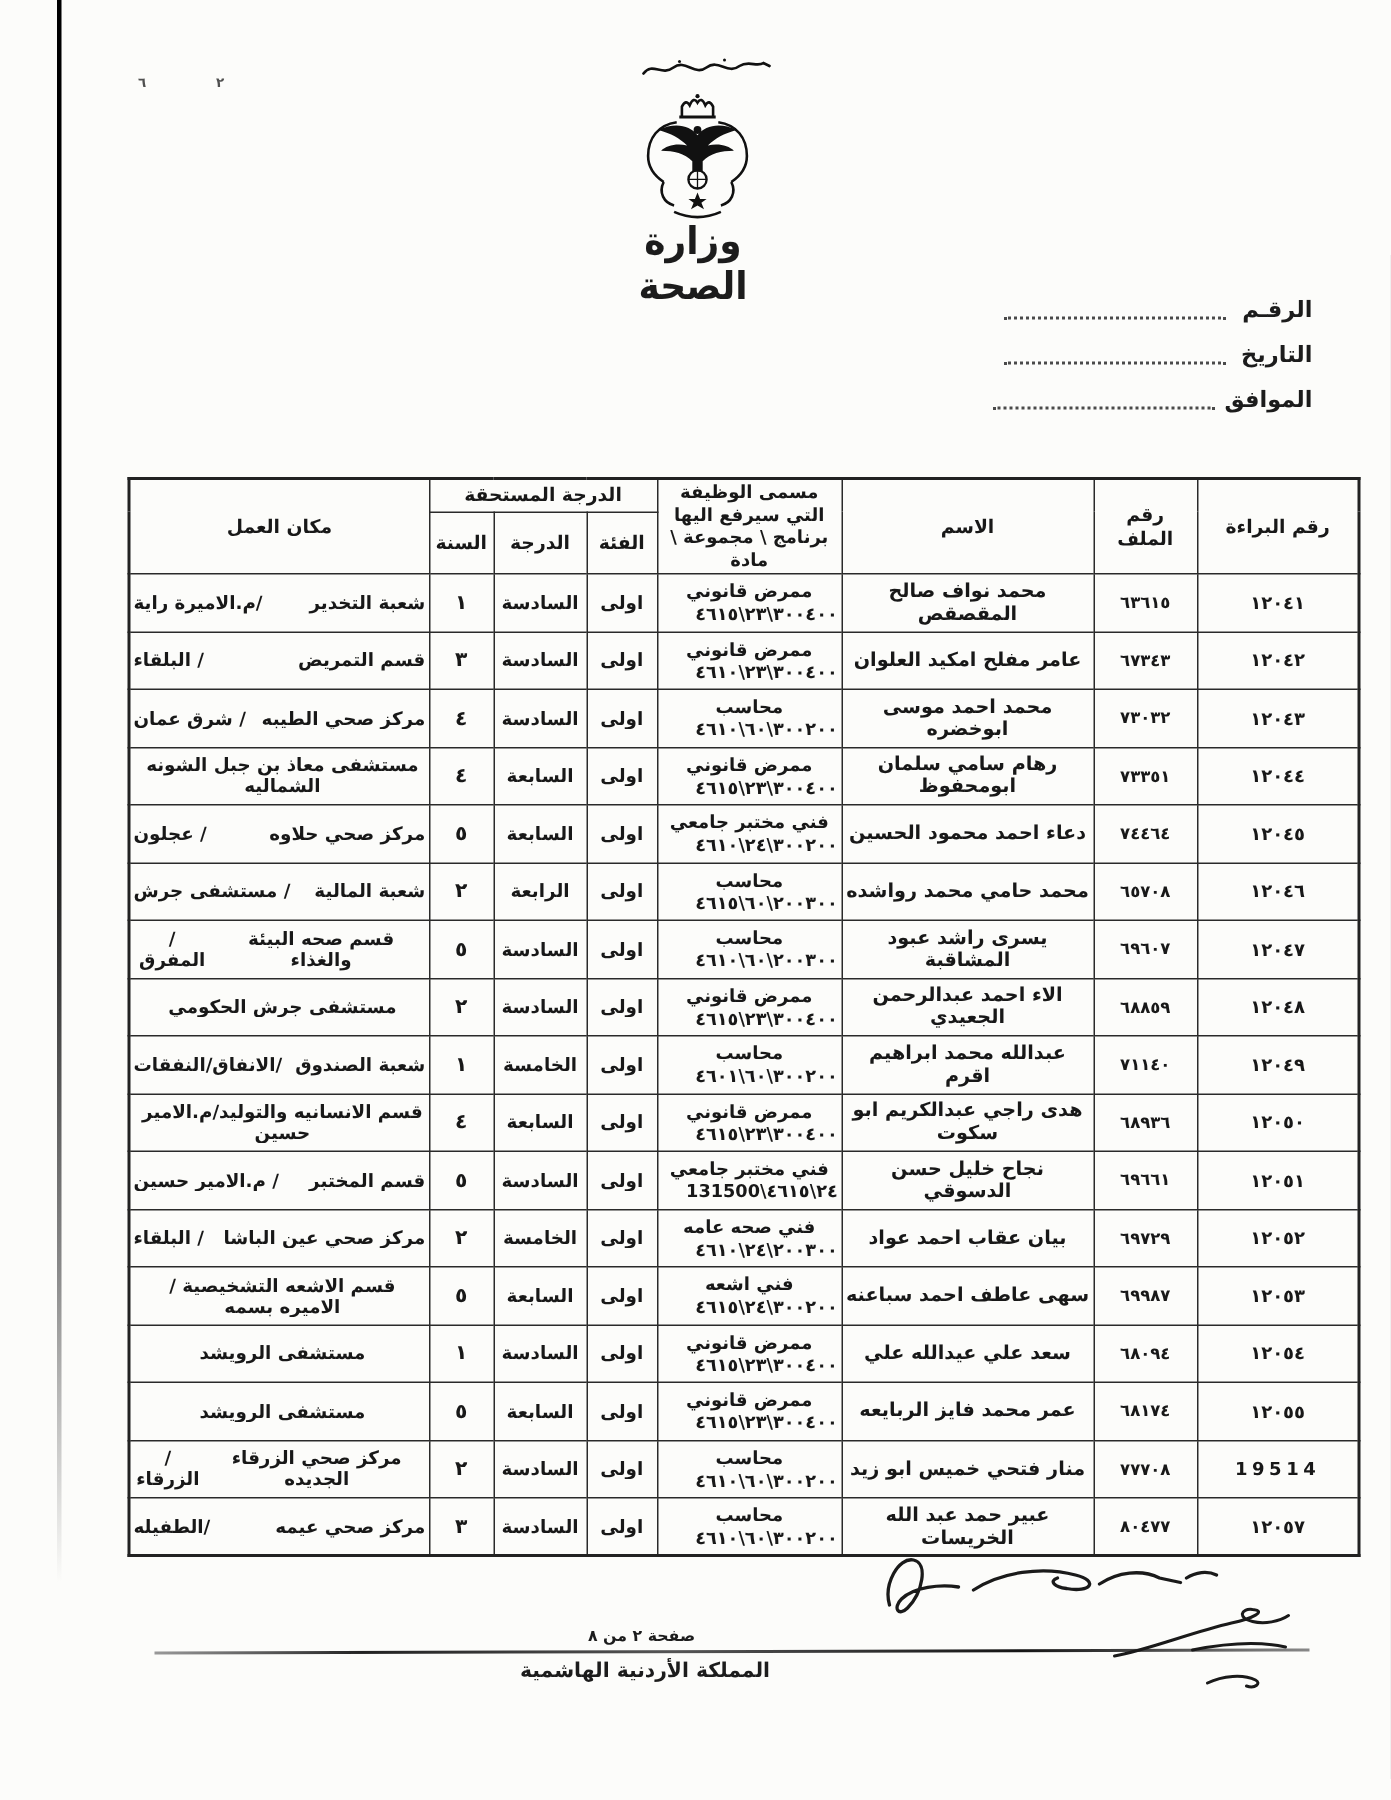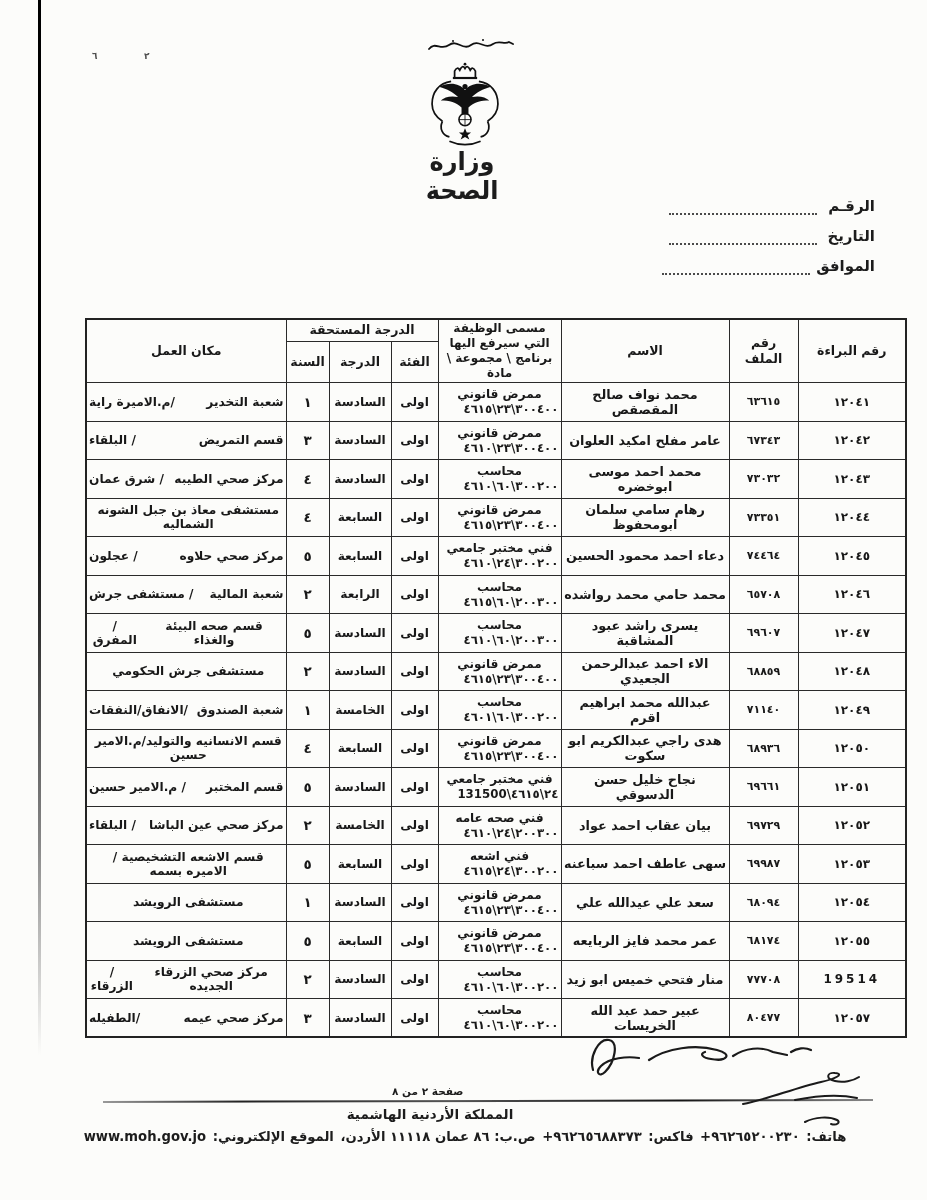--- a/index.html
+++ b/index.html
@@ -12,21 +12,21 @@
   .speck{position:absolute;font-size:9px;font-weight:bold;color:#333;opacity:.85;}
 
   
   .motto{position:absolute;left:425px;top:36px;width:92px;height:20px;}
   .crest{position:absolute;left:413px;top:56px;width:104px;height:96px;filter:blur(.3px);}
   .wordmark{position:absolute;left:392px;top:148px;width:140px;text-align:center;
     font-size:24px;font-weight:bold;letter-spacing:-1px;filter:blur(.35px);transform:scaleY(1.06);}
 
   
   .ref-fields{position:absolute;right:52px;top:197px;display:flex;flex-direction:column;gap:12px;direction:rtl;}
-  .ref-row{display:flex;align-items:flex-end;height:18px;}
+  .ref-row{display:flex;align-items:center;height:18px;}
   .ref-label{font-size:15px;font-weight:bold;min-width:52px;text-align:right;filter:blur(.2px);}
   .ref-dots{width:148px;height:13px;border-bottom:2px dotted #4a4a4a;margin-right:6px;}
 
   
   table.main{position:absolute;left:85px;top:318px;width:820px;border-collapse:collapse;table-layout:fixed;
     direction:rtl;color:#181818;}
   table.main th,table.main td{border:1.6px solid #2a2a2a;text-align:center;vertical-align:middle;
     font-weight:bold;padding:1px 2px;filter:blur(.15px);}
   table.main{border:2.2px solid #222;}
   thead th{font-size:12.5px;line-height:1.25;}
@@ -471,23 +471,14 @@
   <div class="footer-rule"></div>
 
   <svg class="sig2" viewBox="0 0 135 62">
     <path d="M8,34 C30,30 60,18 86,12 C100,9 110,4 100,3 C92,2 90,9 100,11 C108,13 118,11 124,7
              M60,30 C80,26 104,24 122,28
              M70,52 C80,47 94,46 102,50 C106,52 102,56 96,54" fill="none" stroke="#1a1a1a" stroke-width="2" stroke-linecap="round"></path>
   </svg>
 
   <div class="kingdom">المملكة الأردنية الهاشمية</div>
 
-  <div class="contact">
-    <span>هاتف:</span>
-    <span class="num-ltr">+٩٦٢٦٥٢٠٠٢٣٠</span>
-    <span>فاكس:</span>
-    <span class="num-ltr">+٩٦٢٦٥٦٨٨٣٧٣</span>
-    <span>ص.ب: ٨٦ عمان ١١١١٨ الأردن،</span>
-    <span>الموقع الإلكتروني:</span>
-    <span dir="ltr">www.moh.gov.jo</span>
-  </div>
 
 </div>
 
 </body></html>

